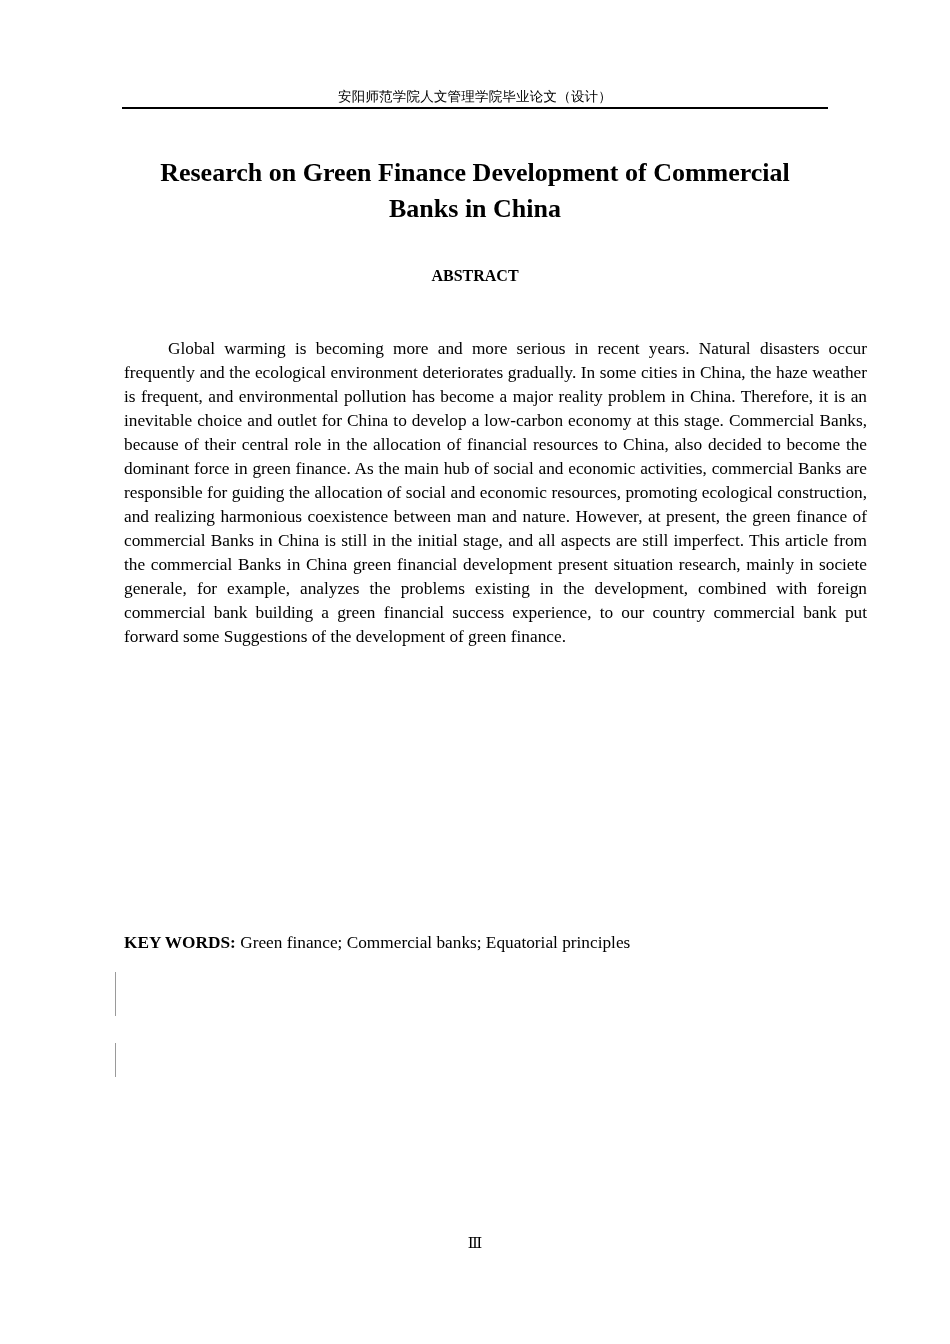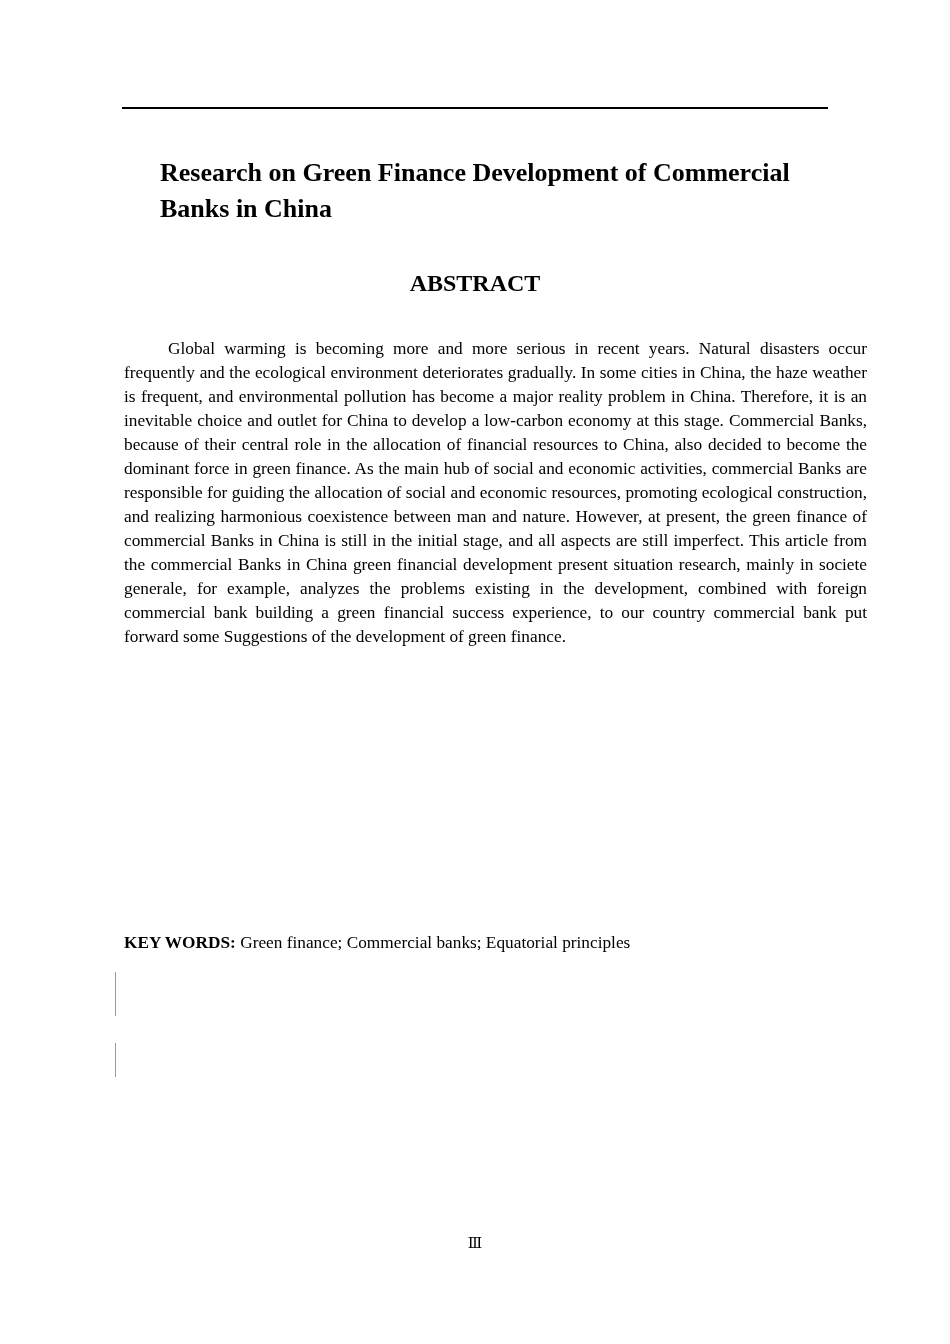--- a/index.html
+++ b/index.html
@@ -40,32 +40,32 @@
     width: 706px;
     height: 0;
     border-top: 2px solid #000000;
   }
   
   .title {
     position: absolute;
     top: 138px;
     left: 160px;
     width: 630px;
-    text-align: left;
+    text-align: center;
     font-size: 26px;
     line-height: 36px;
   }
   
   .abstract-heading {
     position: absolute;
     top: 247px;
     left: 122px;
     width: 706px;
     text-align: center;
-    font-size: 24px;
+    font-size: 16px;
     line-height: 32px;
   }
   
   .body-text {
     position: absolute;
     top: 320px;
     left: 124px;
     width: 743px;
     font-size: 17.3px;
     line-height: 24px;
@@ -104,20 +104,21 @@
     text-align: center;
     font-size: 15px;
     line-height: 20px;
   }
 </style>
 </head>
 <body>
 
 <div class="page">
 
+  <div class="header">安阳师范学院人文管理学院毕业论文（设计）</div>
   <div class="header-rule"></div>
 
   <h1 class="title">Research on Green Finance Development of Commercial Banks in China</h1>
 
   <h2 class="abstract-heading">ABSTRACT</h2>
 
   <p class="body-text">Global warming is becoming more and more serious in recent years. Natural disasters occur frequently and the ecological environment deteriorates gradually. In some cities in China, the haze weather is frequent, and environmental pollution has become a major reality problem in China. Therefore, it is an inevitable choice and outlet for China to develop a low-carbon economy at this stage. Commercial Banks, because of their central role in the allocation of financial resources to China, also decided to become the dominant force in green finance. As the main hub of social and economic activities, commercial Banks are responsible for guiding the allocation of social and economic resources, promoting ecological construction, and realizing harmonious coexistence between man and nature. However, at present, the green finance of commercial Banks in China is still in the initial stage, and all aspects are still imperfect. This article from the commercial Banks in China green financial development present situation research, mainly in societe generale, for example, analyzes the problems existing in the development, combined with foreign commercial bank building a green financial success experience, to our country commercial bank put forward some Suggestions of the development of green finance.</p>
 
   <p class="keywords">
     <b>KEY WORDS: </b>

